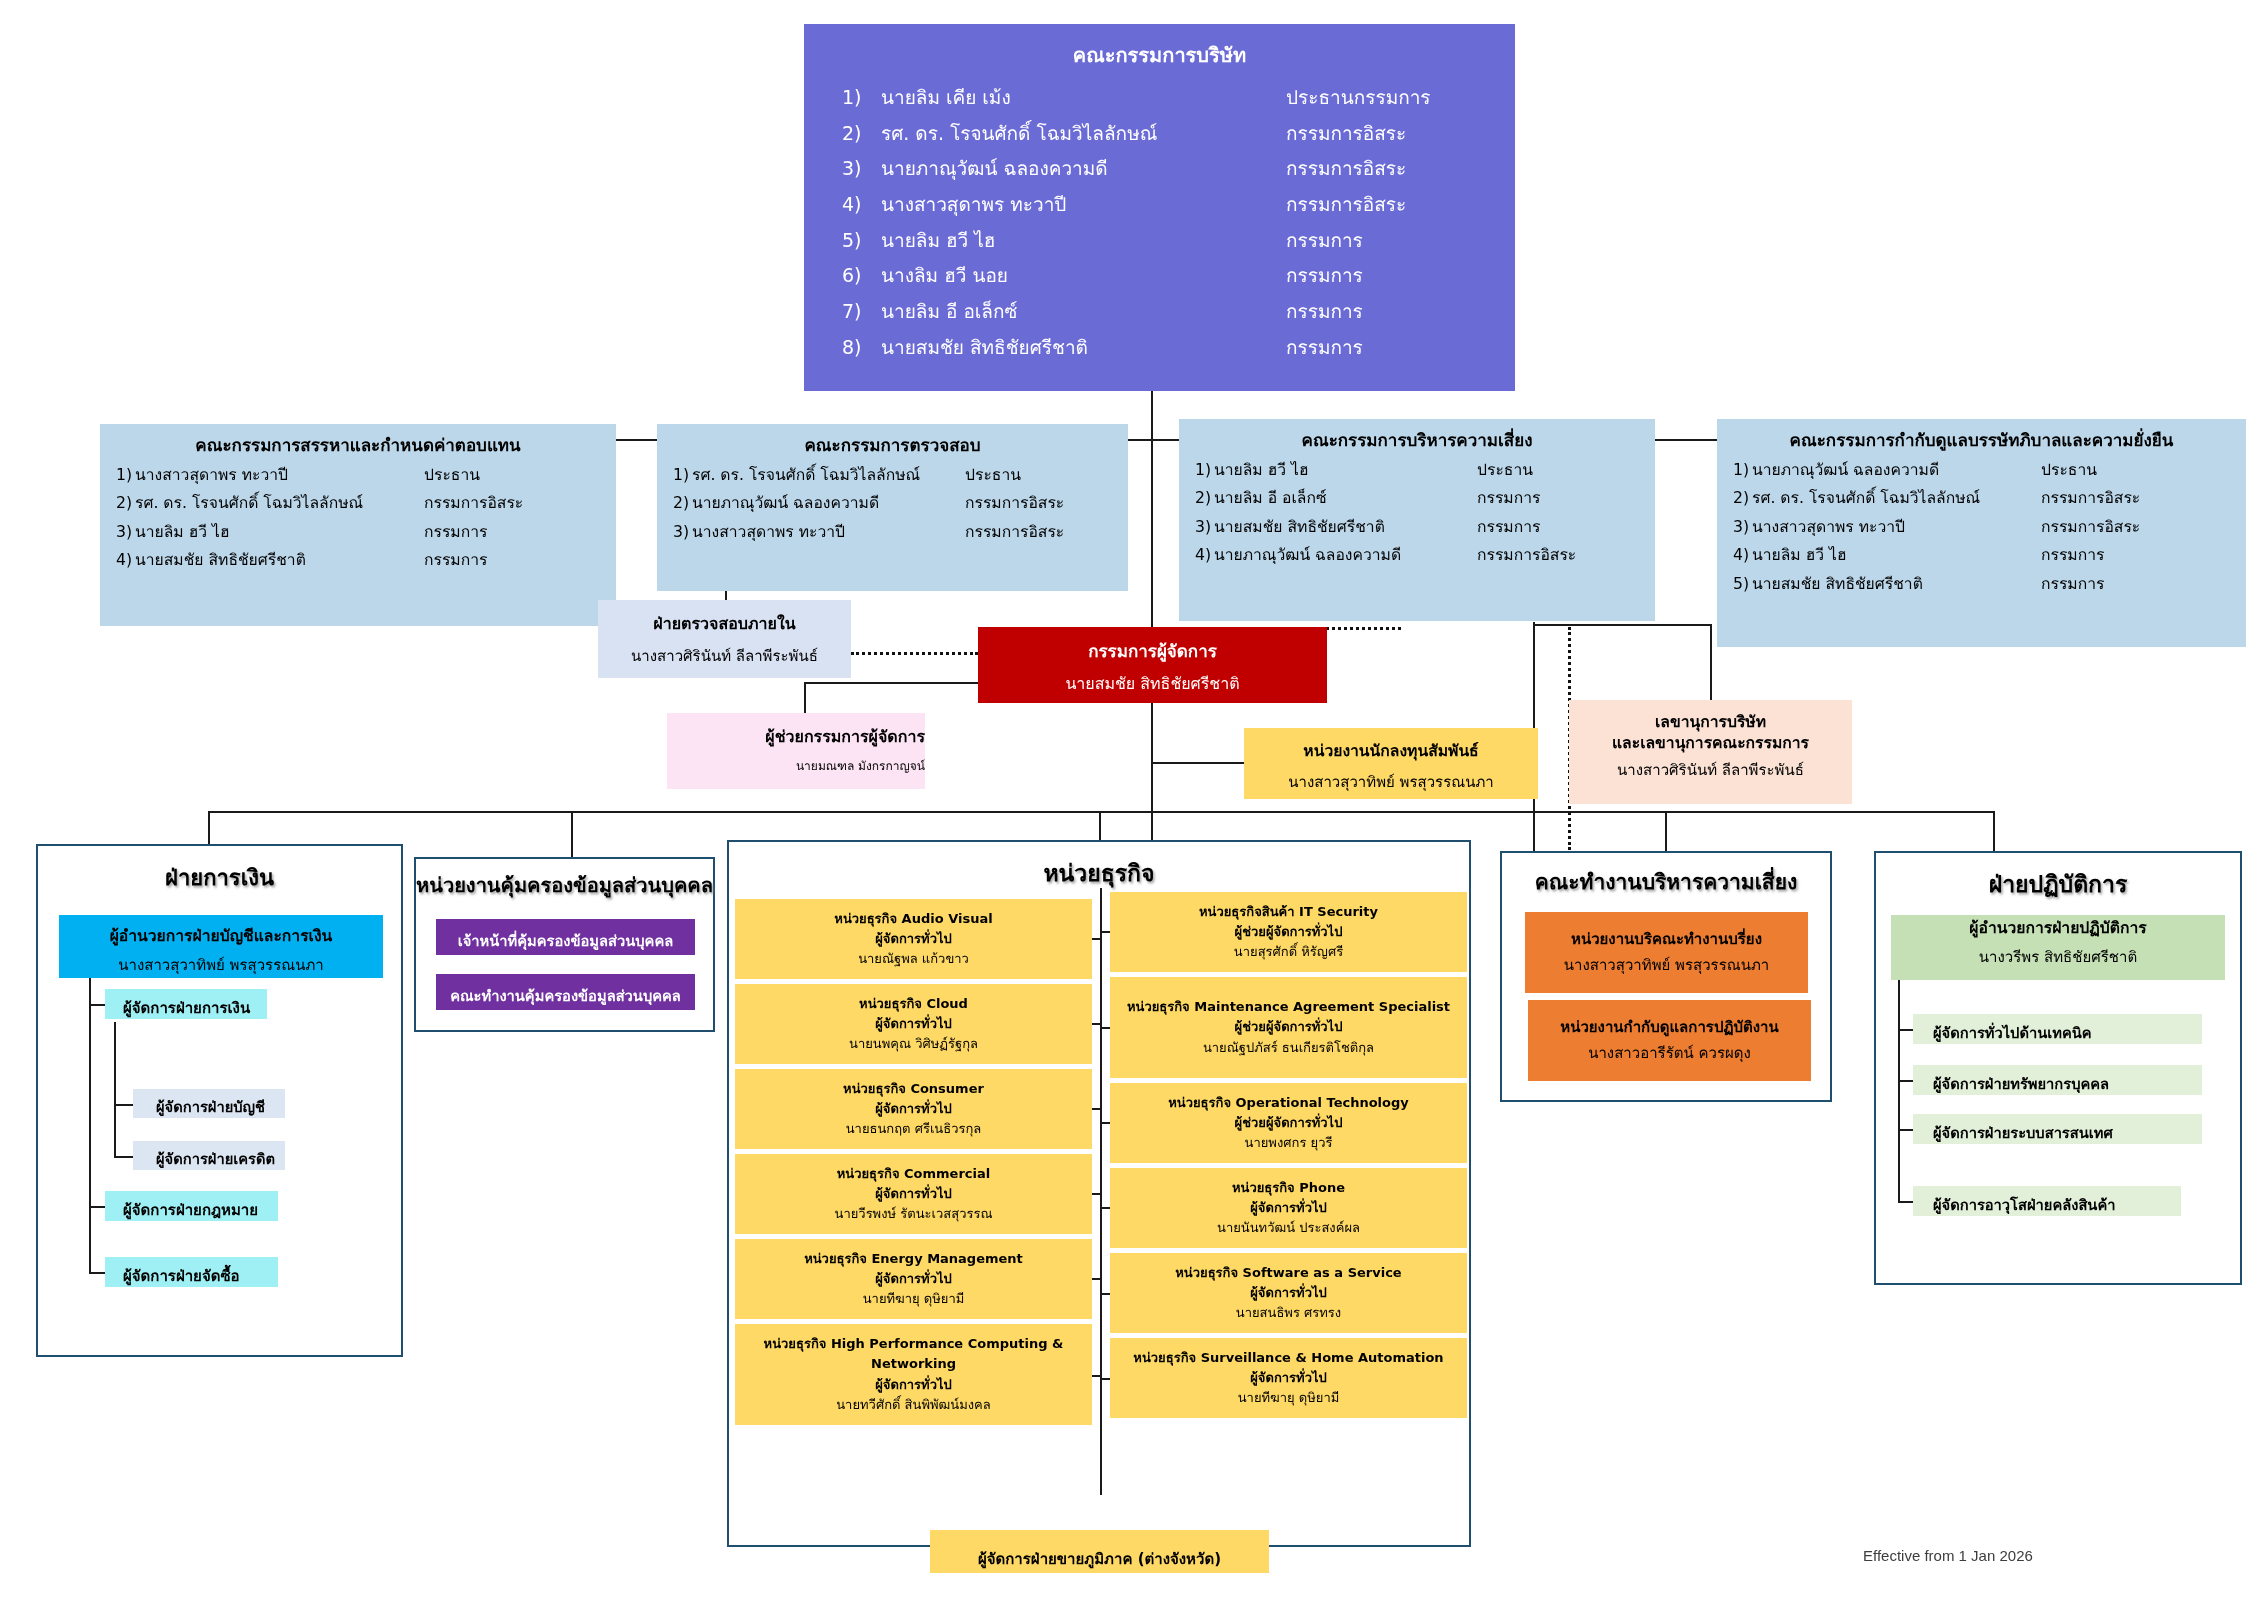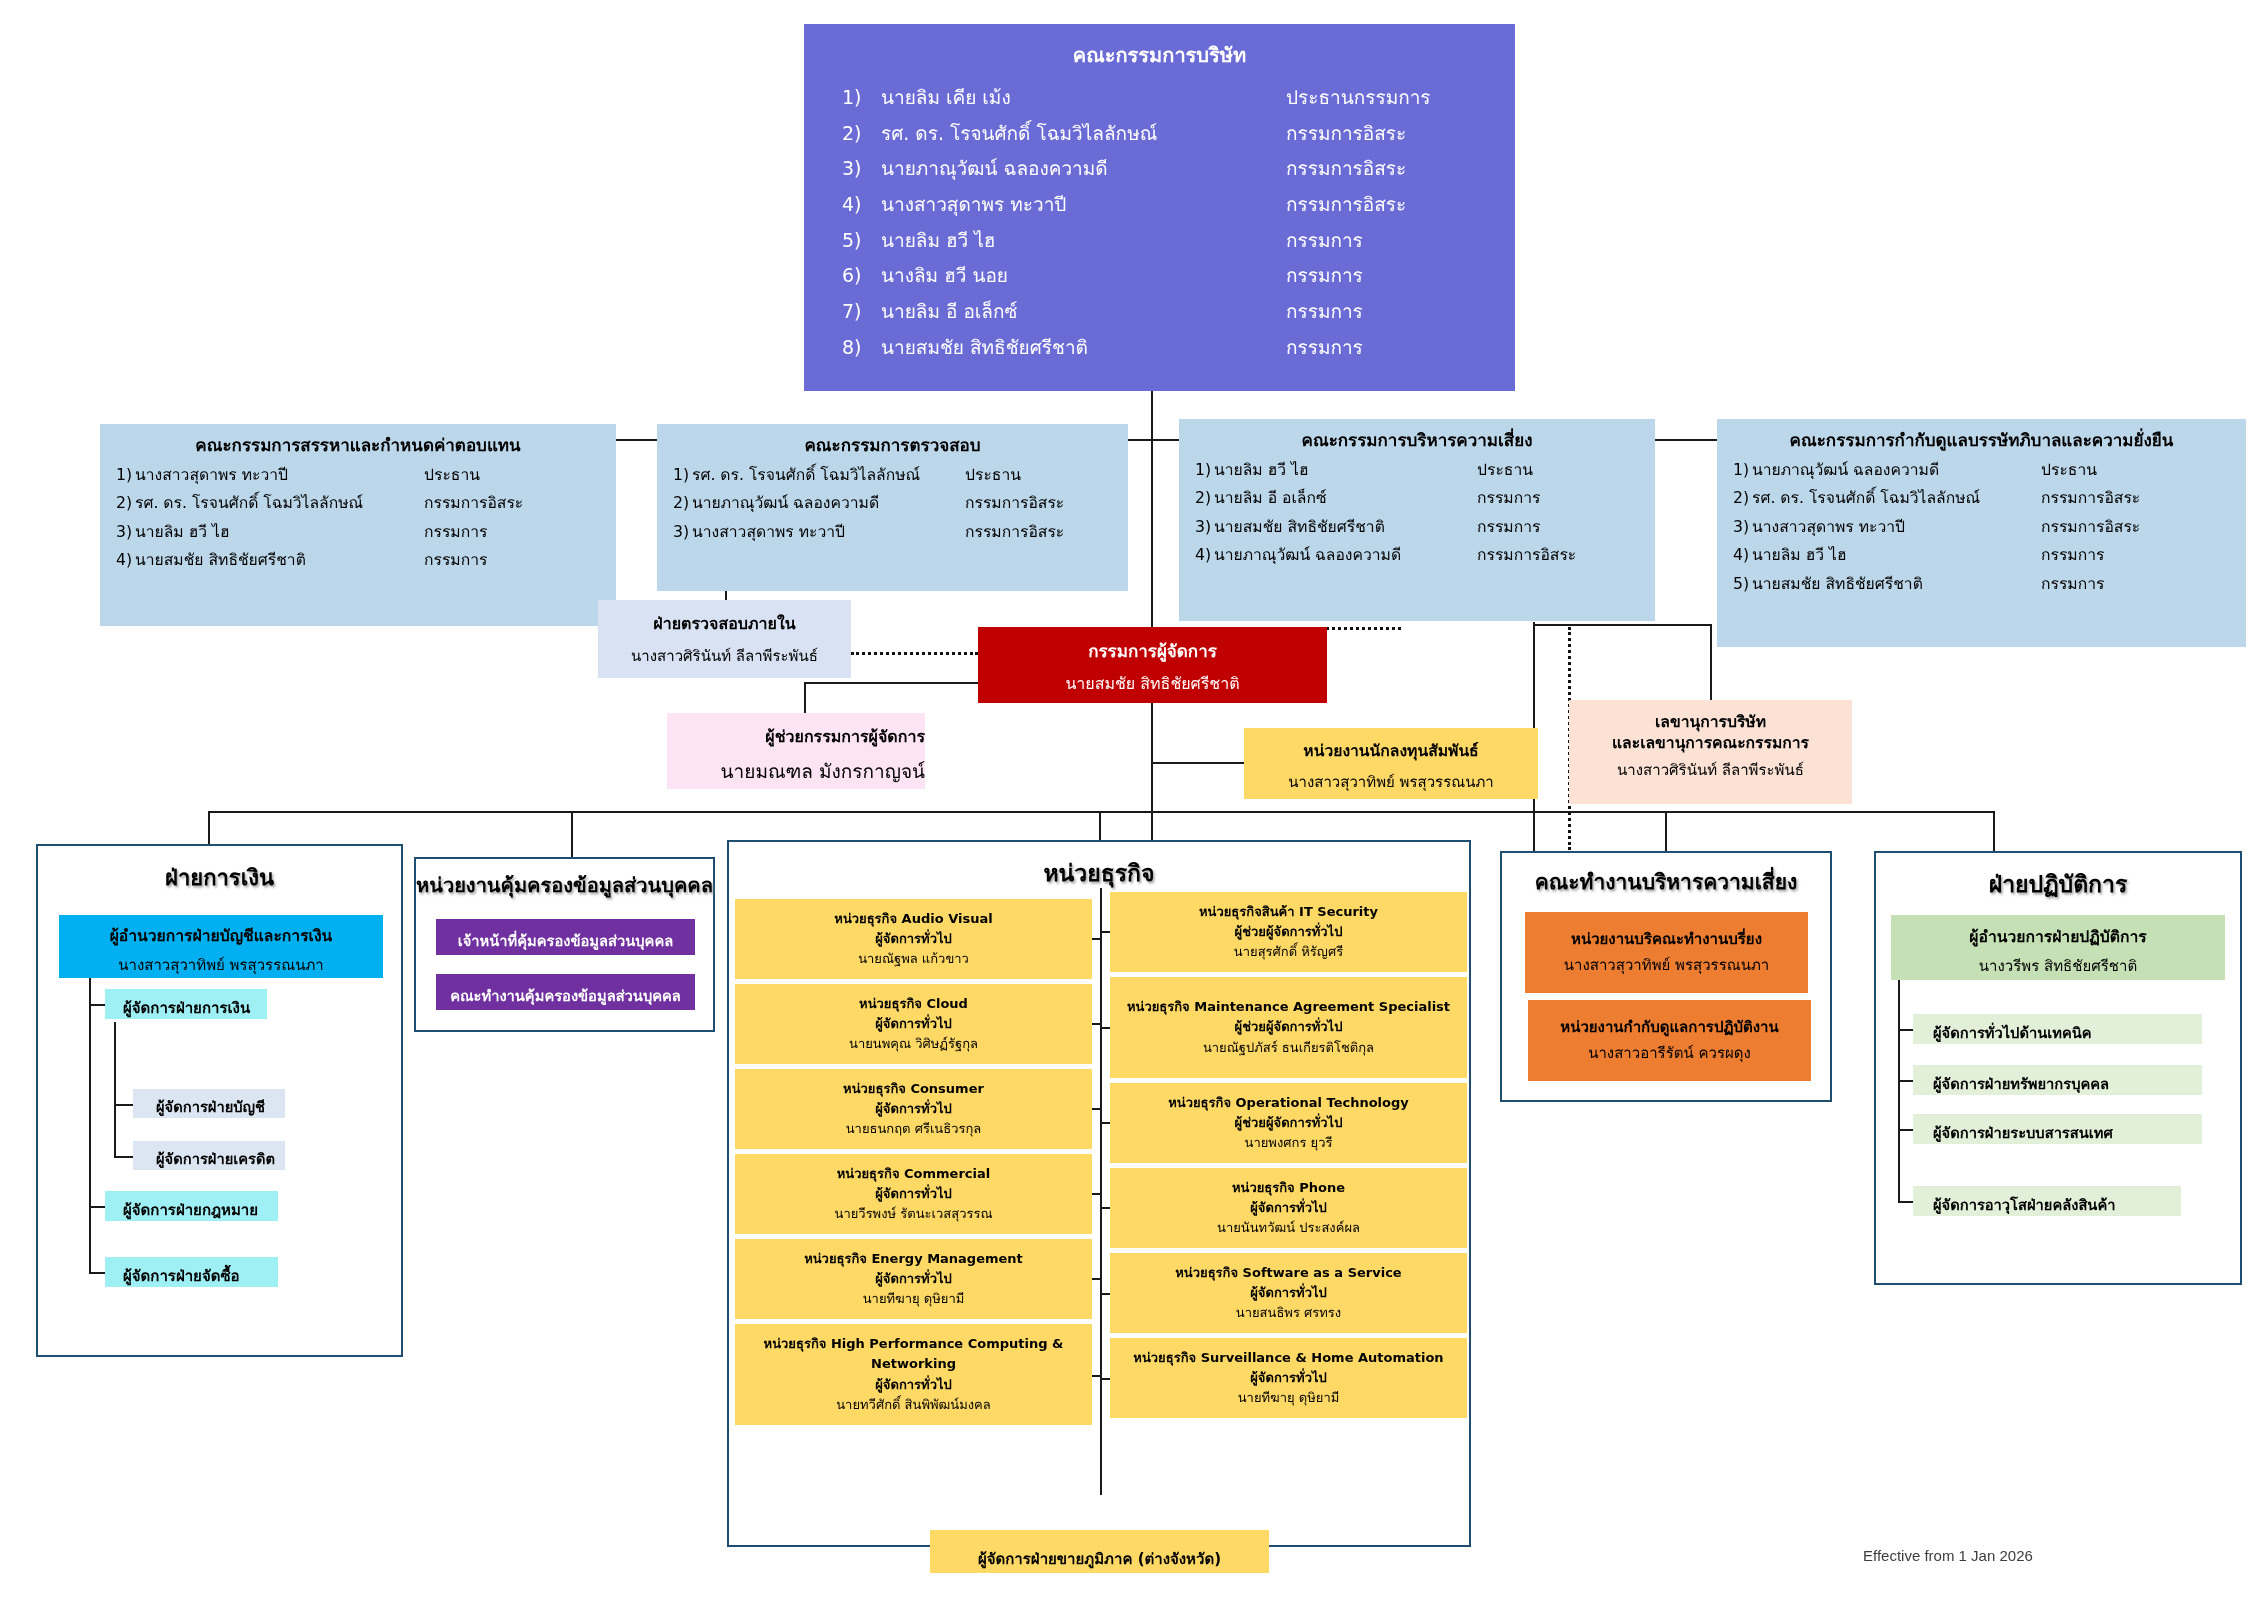--- a/index.html
+++ b/index.html
@@ -63,21 +63,21 @@
   }
   #md .t { font-size: 17px; font-weight: 700; margin-bottom: 7px; }
   #md .n { font-size: 16px; }
 
   
   #asst-md {
     left: 667px; top: 713px; width: 258px; height: 76px;
     background: #fce4f4; padding-top: 11px; text-align: right;
   }
   #asst-md .t { font-size: 16px; font-weight: 700; margin-bottom: 7px; }
-  #asst-md .n { font-size: 19px; }
+  #asst-md .n { font-size: 12px; }
 
   
   #ir-unit {
     left: 1244px; top: 728px; width: 294px; height: 71px;
     background: #ffd966; padding-top: 10px;
   }
   #ir-unit .t { font-size: 15.7px; font-weight: 700; margin-bottom: 7px; }
   #ir-unit .n { font-size: 15px; }
 
   
@@ -141,21 +141,21 @@
     font-size: 15px; font-weight:700; text-align:center;
     display:flex; flex-direction:column; justify-content:center; line-height:1.7;
   }
   .risk-item .n { font-weight: 400; }
 
   
   #ops { left: 1874px; top: 851px; width: 368px; height: 434px; }
   #ops-title { margin-top: 13px; font-size: 23px; }
   #ops-dir {
     position:absolute; left: 15px; top: 62px; width: 334px; height: 65px;
-    background: #c5e0b4; text-align:center; padding-top: 9px;
+    background: #c5e0b4; text-align:center; 
   }
   #ops-dir .t { font-size: 15.7px; font-weight:700; margin-bottom: 5px; }
   #ops-dir .n { font-size: 15px; }
   .ops-item {
     position:absolute; background:#e2efd9; font-size: 14.7px; font-weight:700;
     text-align:left; padding: 7px 0 0 20px; color:#000;
   }
 
   
   #regional {

